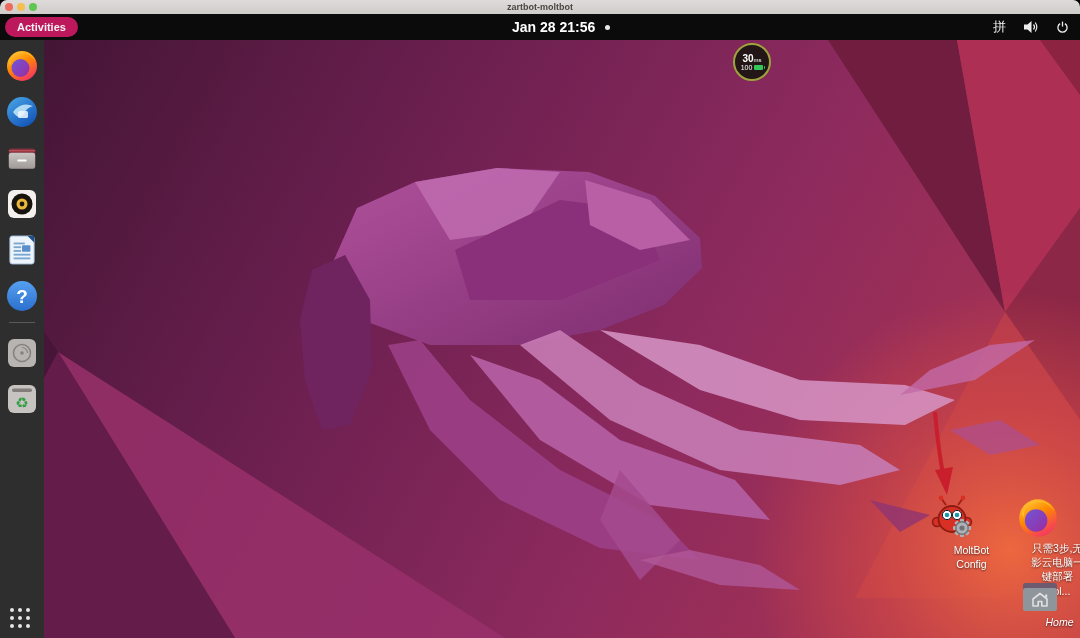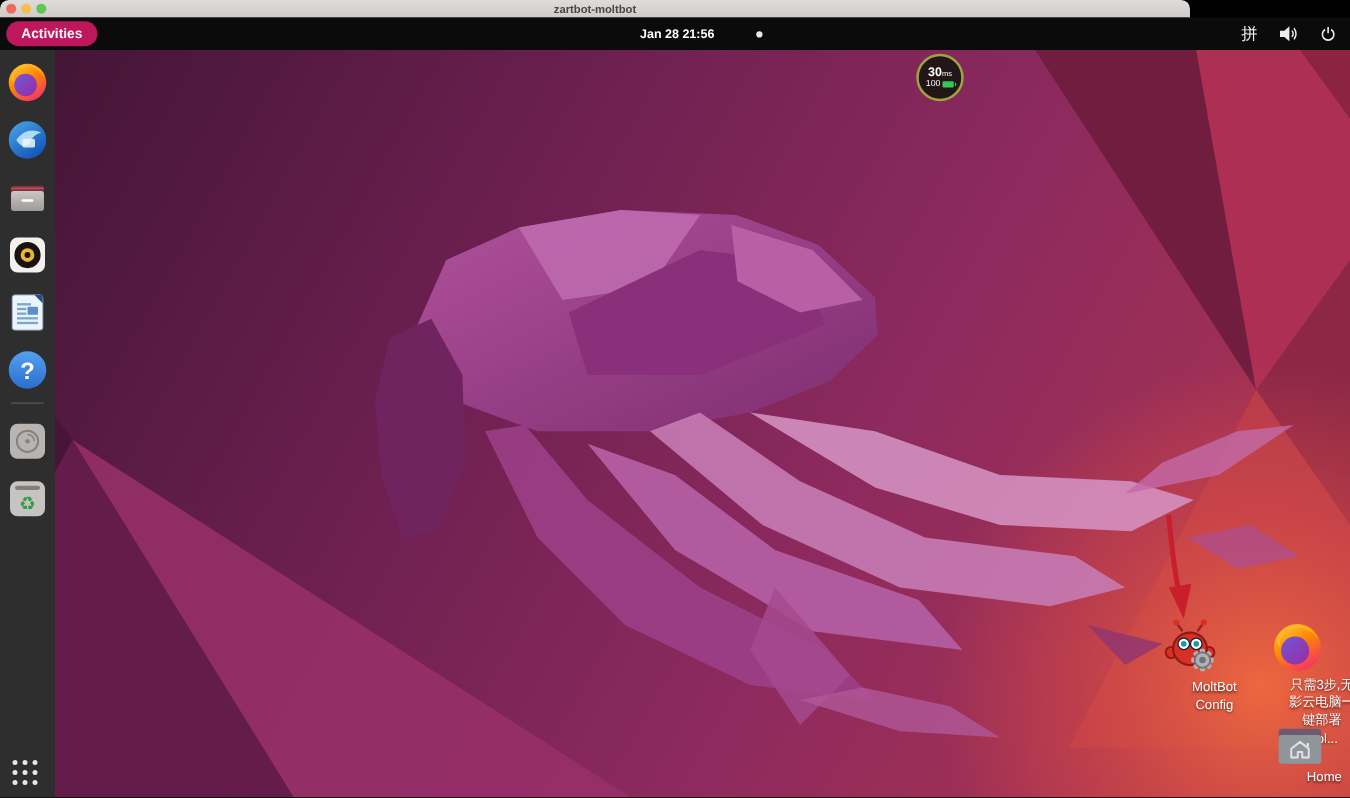--- a/index.html
+++ b/index.html
@@ -1,35 +1,35 @@
 <!DOCTYPE html>
 <html><head>
 <meta charset="utf-8">
 <style>
   html,body{margin:0;padding:0;background:#111;}
   .screen{position:relative;width:1080px;height:638px;overflow:hidden;
     font-family:"Liberation Sans",sans-serif;background:#000;}
 
   
-  .titlebar{position:absolute;left:0;top:0;width:952px;height:14px;
+  .titlebar{position:absolute;left:0;top:0;width:1080px;height:14px;
     background:linear-gradient(#dedbda,#cfccca);border-bottom:1px solid #b8b5b3;
     border-radius:7px 7px 0 0;display:flex;align-items:center;}
   .traffic{display:flex;gap:4px;margin-left:5px;}
   .tl{width:8px;height:8px;border-radius:50%;}
   .tl.red{background:#ed6a5e;}.tl.yellow{background:#f5bf4f;}.tl.green{background:#61c554;}
   .win-title{position:absolute;left:0;right:0;text-align:center;font-size:9px;
     color:#4a4743;font-weight:bold;line-height:14px;}
 
   
   .topbar{position:absolute;left:0;top:14px;width:1080px;height:26px;background:#0b0b0b;}
   .activities{position:absolute;left:5px;top:3px;height:20px;padding:0 12px;
     background:#be185d;border-radius:11px;color:#f4f4f4;font-size:11px;font-weight:bold;
     display:flex;align-items:center;}
   .clock{position:absolute;left:512px;top:0;height:26px;display:flex;align-items:center;
-    color:#fff;font-size:10px;font-weight:bold;}
+    color:#fff;font-size:14px;font-weight:bold;}
   .notif-dot{position:absolute;left:605px;top:11px;width:5px;height:5px;border-radius:50%;
     background:#e8e8e8;}
   .tray{position:absolute;right:11px;top:0;height:26px;display:flex;align-items:center;gap:17px;}
   .ime{color:#f0f0f0;font-size:13px;line-height:26px;}
   .tray svg{display:block;}
 
   
   .dock{position:absolute;left:0;top:40px;width:44px;height:598px;background:#2e2e2e;
     display:flex;flex-direction:column;align-items:center;}
   .dock-item{width:34px;height:32px;margin-top:14px;display:flex;align-items:center;
@@ -308,21 +308,21 @@
   <div class="desktop-icon" style="left:992px;top:498px;width:92px;">
     <svg width="40" height="40" viewBox="0 0 32 32">
       <circle cx="16" cy="16" r="15" fill="url(#fx1)"></circle>
       <circle cx="14.5" cy="18" r="9" fill="url(#fx2)"></circle>
       <path d="M3,13 A14,14 0 0 1 29,11 A12,11 0 0 0 5,16 Z" fill="#ffc12e" opacity="0.9"></path>
     </svg>
     <div class="lbl">只需3步,无影云电脑一键部署Mol...</div>
   </div>
 
 
-  <div class="desktop-icon" style="left:1001px;top:582px;width:78px;">
+  <div class="desktop-icon" style="left:1001px;top:582px;width:78px;font-style:italic;">
     <svg width="38" height="30" viewBox="0 0 38 30">
       <rect x="2" y="1" width="34" height="10" rx="2.5" fill="#6d5a70"></rect>
       <rect x="2" y="6" width="34" height="23" rx="2.5" fill="#8f969b"></rect>
       <g>
         <path d="M12,24 v-7 l7,-5.5 7,5.5 v7 h-5.2 v-4.5 h-3.6 v4.5 z" fill="none" stroke="#e2e0e3" stroke-width="1.6" stroke-linejoin="round"></path>
         <rect x="24.2" y="12.5" width="2" height="3" fill="#e2e0e3"></rect>
       </g>
     </svg>
     <div class="lbl">Home</div>
   </div>

